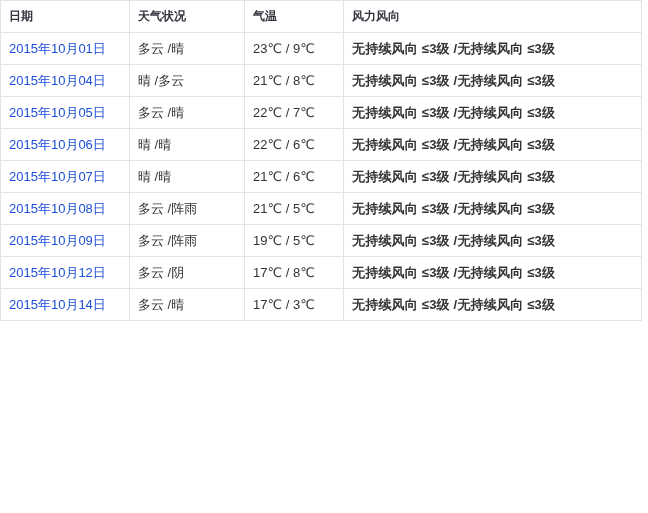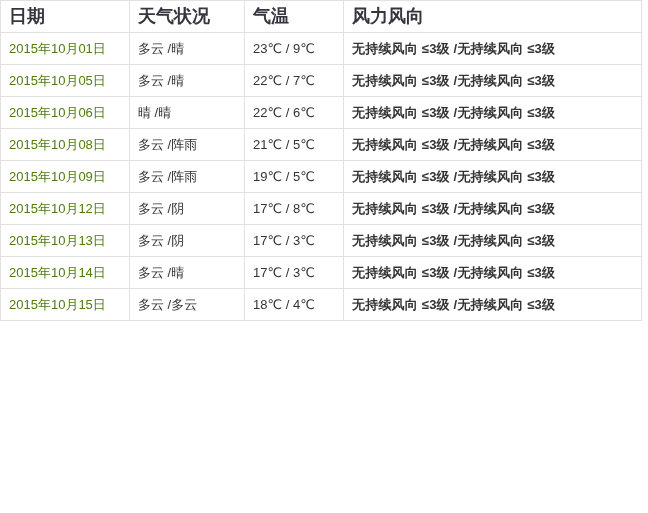--- a/index.html
+++ b/index.html
@@ -29,31 +29,31 @@
     border: 1px solid #e2e2e2;
     height: 31px;
     line-height: 31px;
     padding: 0 0 0 8px;
     text-align: left;
     white-space: nowrap;
     overflow: hidden;
     vertical-align: middle;
   }
   table.weather th {
-    font-size: 18px;
+    font-size: 12px;
     font-weight: bold;
     color: #35353f;
     background: #ffffff;
   }
   table.weather td {
     font-size: 13px;
     color: #333333;
   }
   td.c-date a {
-    color: #4d7c0f;
+    color: #1d4ed8;
     text-decoration: none;
     cursor: pointer;
   }
   td.c-wind { letter-spacing: 0.2px; font-weight: bold; }
 </style>
 </head>
 <body>
 
 <div class="page">
   <table class="weather">
@@ -74,35 +74,47 @@
     <tbody id="table-body">
   <tr>
     <td class="c-date"><a>2015年10月01日</a></td>
     <td class="c-weather">多云 /晴</td>
     <td class="c-temp">23℃ / 9℃</td>
     <td class="c-wind">无持续风向 ≤3级 /无持续风向 ≤3级</td>
   </tr>
 
 
 
+  <tr>
+    <td class="c-date"><a>2015年10月04日</a></td>
+    <td class="c-weather">晴 /多云</td>
+    <td class="c-temp">21℃ / 8℃</td>
+    <td class="c-wind">无持续风向 ≤3级 /无持续风向 ≤3级</td>
+  </tr>
 
   <tr>
     <td class="c-date"><a>2015年10月05日</a></td>
     <td class="c-weather">多云 /晴</td>
     <td class="c-temp">22℃ / 7℃</td>
     <td class="c-wind">无持续风向 ≤3级 /无持续风向 ≤3级</td>
   </tr>
 
   <tr>
     <td class="c-date"><a>2015年10月06日</a></td>
     <td class="c-weather">晴 /晴</td>
     <td class="c-temp">22℃ / 6℃</td>
     <td class="c-wind">无持续风向 ≤3级 /无持续风向 ≤3级</td>
   </tr>
 
+  <tr>
+    <td class="c-date"><a>2015年10月07日</a></td>
+    <td class="c-weather">晴 /晴</td>
+    <td class="c-temp">21℃ / 6℃</td>
+    <td class="c-wind">无持续风向 ≤3级 /无持续风向 ≤3级</td>
+  </tr>
 
   <tr>
     <td class="c-date"><a>2015年10月08日</a></td>
     <td class="c-weather">多云 /阵雨</td>
     <td class="c-temp">21℃ / 5℃</td>
     <td class="c-wind">无持续风向 ≤3级 /无持续风向 ≤3级</td>
   </tr>
 
   <tr>
     <td class="c-date"><a>2015年10月09日</a></td>
@@ -113,35 +125,23 @@
 
 
 
   <tr>
     <td class="c-date"><a>2015年10月12日</a></td>
     <td class="c-weather">多云 /阴</td>
     <td class="c-temp">17℃ / 8℃</td>
     <td class="c-wind">无持续风向 ≤3级 /无持续风向 ≤3级</td>
   </tr>
 
-  <tr>
-    <td class="c-date"><a>2015年10月13日</a></td>
-    <td class="c-weather">多云 /阴</td>
-    <td class="c-temp">17℃ / 3℃</td>
-    <td class="c-wind">无持续风向 ≤3级 /无持续风向 ≤3级</td>
-  </tr>
 
   <tr>
     <td class="c-date"><a>2015年10月14日</a></td>
     <td class="c-weather">多云 /晴</td>
     <td class="c-temp">17℃ / 3℃</td>
     <td class="c-wind">无持续风向 ≤3级 /无持续风向 ≤3级</td>
   </tr>
 
-  <tr>
-    <td class="c-date"><a>2015年10月15日</a></td>
-    <td class="c-weather">多云 /多云</td>
-    <td class="c-temp">18℃ / 4℃</td>
-    <td class="c-wind">无持续风向 ≤3级 /无持续风向 ≤3级</td>
-  </tr>
 </tbody>
   </table>
 </div>
 
 </body></html>

